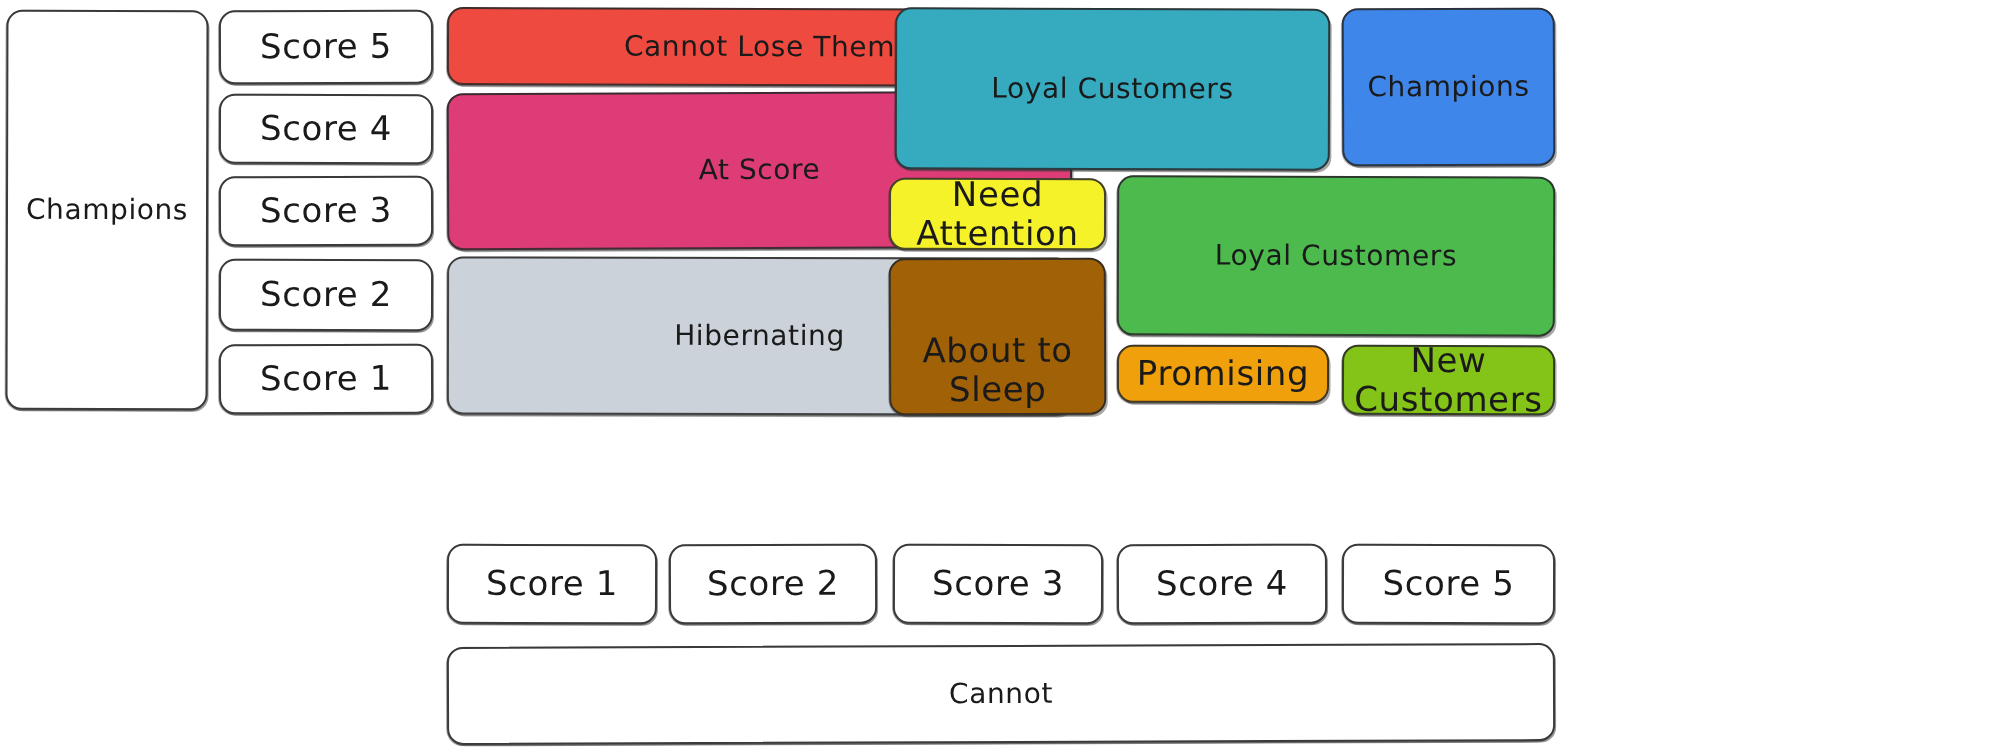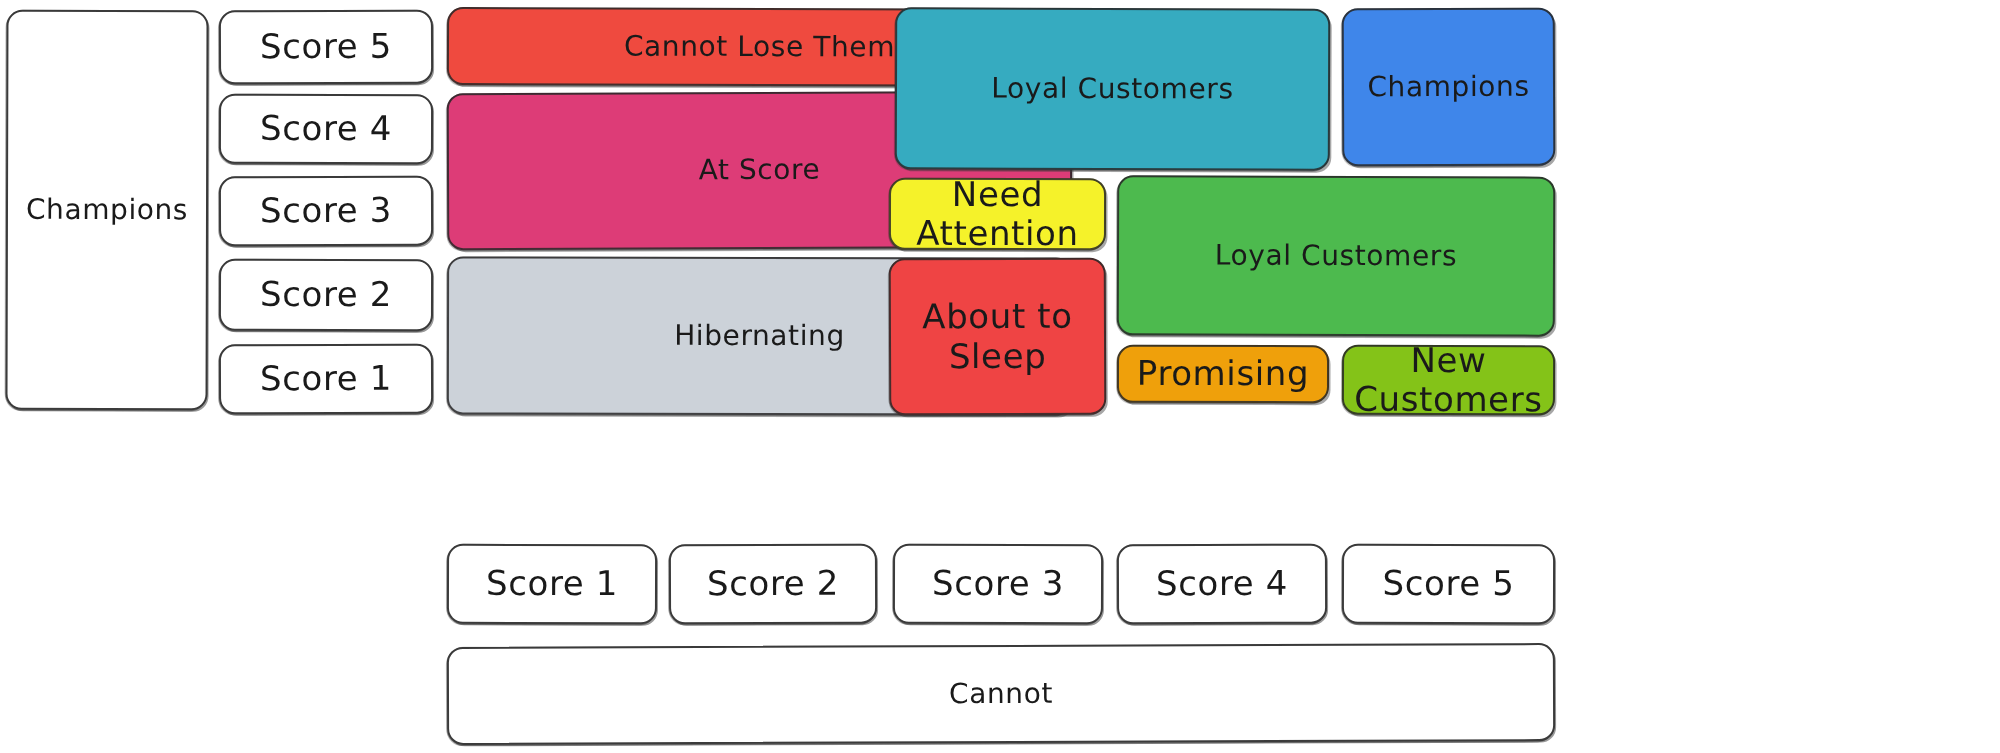--- a/index.html
+++ b/index.html
@@ -124,21 +124,21 @@
   </div>
 
   <div class="box seg tilt-c" style="left:889px; top:178px; width:217px; height:72px; background:#f5f22a;justify-content:center;">
     <span class="txt label-sm">Need Attention</span>
   </div>
 
   <div class="box seg tilt-a" style="left:1117px; top:176px; width:438px; height:160px; background:#4dba4e;">
     <span class="txt label-md">Loyal Customers</span>
   </div>
 
-  <div class="box seg tilt-b" style="left:889px; top:258px; width:217px; height:157px; background:#ef4444;">
+  <div class="box seg tilt-b" style="left:889px; top:258px; width:217px; height:157px; background:#a16207;align-items:flex-end;">
     <span class="txt label-sm">About to Sleep</span>
   </div>
 
   <div class="box seg tilt-c" style="left:1117px; top:345px; width:212px; height:58px; background:#efa00b;">
     <span class="txt label-sm">Promising</span>
   </div>
 
   <div class="box seg tilt-a" style="left:1342px; top:345px; width:213px; height:70px; background:#84c318;text-align:center;">
     <span class="txt label-sm">New Customers</span>
   </div>

